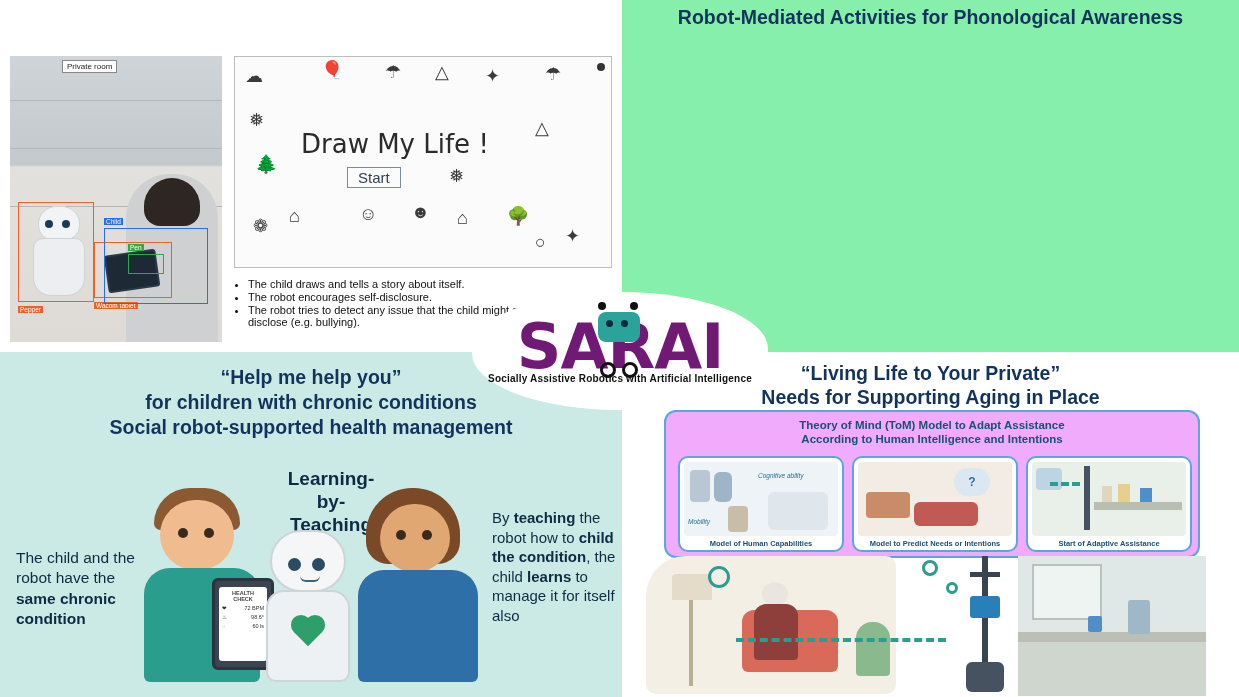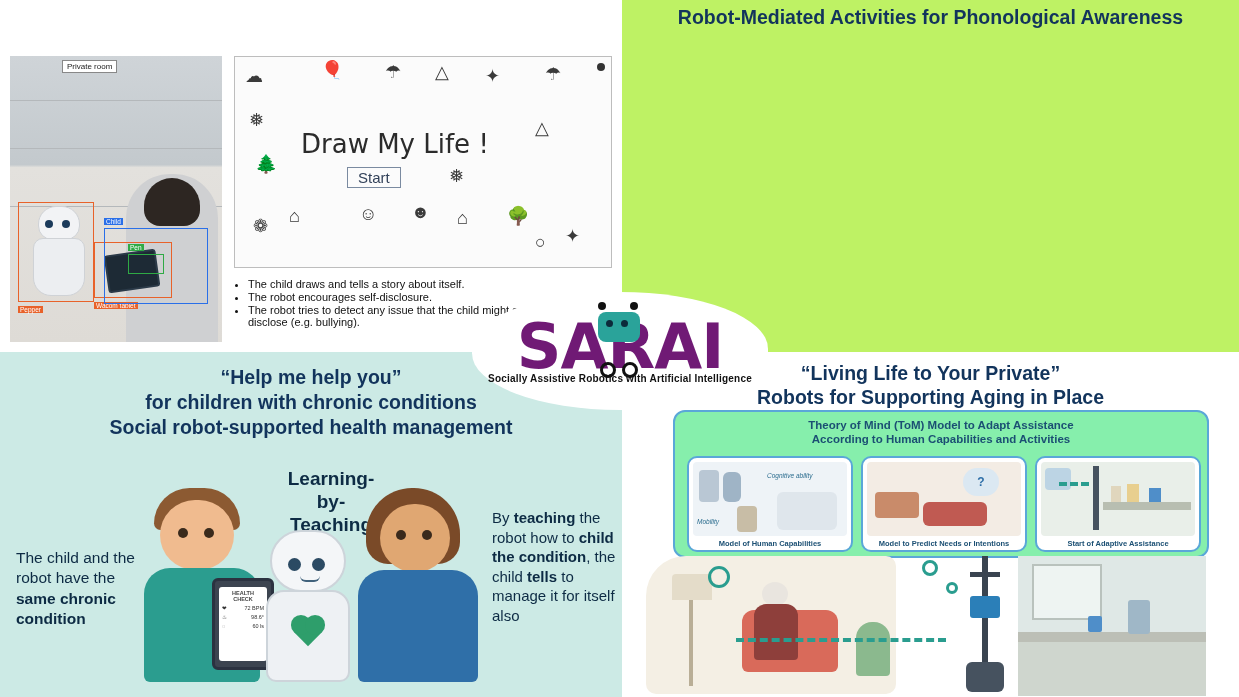--- a/index.html
+++ b/index.html
@@ -7,21 +7,21 @@
   body {
     width:1239px; height:697px;
     font-family:"Liberation Sans", sans-serif;
     background:#ffffff;
     overflow:hidden;
     position:relative;
   }
   
   .quad { position:absolute; }
   #q-tl { left:0; top:0; width:622px; height:352px; background:#ffffff; }
-  #q-tr { left:622px; top:0; width:617px; height:352px; background:#bef264; }
+  #q-tr { left:622px; top:0; width:617px; height:352px; background:#86efac; }
   #q-bl { left:0; top:352px; width:622px; height:345px; background:#cceae5; }
   #q-br { left:622px; top:352px; width:617px; height:345px; background:#ffffff; }
 
   .title {
     color:#12345c;
     font-weight:bold;
     text-align:center;
     line-height:1.18;
   }
   #q-tl .title { font-size:19.5px; padding:6px 14px 0; }
@@ -106,21 +106,21 @@
   #robot-mid .heart:before{left:-10px;top:0;} #robot-mid .heart:after{left:0;top:-10px;}
   #kid-right { left:222px; top:14px; width:132px; height:198px; }
   #kid-right .hair { position:absolute; left:14px; top:4px; width:94px; height:76px; background:#7a4a28; border-radius:46px 46px 22px 22px;}
   #kid-right .face { position:absolute; left:28px; top:20px; width:70px; height:68px; background:#e0a772; border-radius:34px;}
   #kid-right .eye { position:absolute; top:46px; width:10px; height:10px; background:#3a2a1c; border-radius:50%;}
   #kid-right .eye.l{left:44px;} #kid-right .eye.r{left:70px;}
   #kid-right .body { position:absolute; left:6px; top:86px; width:120px; height:112px; background:#2f6fa8; border-radius:26px 26px 6px 6px;}
 
   
   #br-tom { position:absolute; left:664px; top:410px; width:536px; height:148px;
-            background:#86efac; border:2px solid #5aa7d8; border-radius:12px;margin-left:9px; }
+            background:#f0abfc; border:2px solid #5aa7d8; border-radius:12px; }
   #br-tom .hdr { text-align:center; color:#1b4f73; font-weight:bold; font-size:11.5px; padding:6px 8px 4px; line-height:1.25;}
   .tomcard { position:absolute; top:44px; width:166px; height:96px; background:#ffffff; border:2px solid #5aa7d8; border-radius:10px; overflow:hidden;}
   #tomcard1 { left:12px; } #tomcard2 { left:186px; } #tomcard3 { left:360px; }
   .tomcard .cap { position:absolute; left:0; right:0; bottom:2px; text-align:center; font-size:7.5px; font-weight:bold; color:#1b4f73;}
   .tomcard .art { position:absolute; left:4px; right:4px; top:4px; bottom:14px; background:#f4f1e9; border-radius:4px; overflow:hidden;}
   .ca-lbl { position:absolute; font-size:6.5px; color:#2c6d8f; font-style:italic;}
 
   #br-scene { position:absolute; left:646px; top:556px; width:560px; height:140px; }
   #br-scene .room { position:absolute; left:0; top:0; width:250px; height:138px; background:#f4efe4; border-radius:40px 10px 10px 10px;}
   #br-scene .chair { position:absolute; left:96px; top:54px; width:96px; height:62px; background:#d96a5a; border-radius:12px 12px 6px 6px;}
@@ -223,21 +223,21 @@
   <div class="title" style="padding-top:2px">Social robot-supported health management</div>
 </div>
 
 <div id="lbt">Learning-by-Teaching</div>
 
 <div id="bl-left-text">
   <span>The child and the robot have the </span><b>same chronic condition</b>
 </div>
 
 <div id="bl-right-text">
-  <span>By </span><b>teaching</b><span> the robot how to </span><b>child the condition</b><span>, the child </span><b>tells</b><span> to manage it for itself also</span>
+  <span>By </span><b>teaching</b><span> the robot how to </span><b>child the condition</b><span>, the child </span><b>learns</b><span> to manage it for itself also</span>
 </div>
 
 <div id="bl-illus">
   <div class="kidfig" id="kid-left">
     <div class="hair"></div>
       <div class="face"></div>
       <div class="eye l"></div>
       <div class="eye r"></div>
       <div class="body"></div>
     <div class="tab">
@@ -270,27 +270,27 @@
     <div class="hair"></div>
       <div class="face"></div>
       <div class="eye l"></div>
       <div class="eye r"></div>
       <div class="body"></div>
   </div>
 </div>
 
 <div class="quad" id="q-br">
   <div class="title">“Living Life to Your Private”</div>
-  <div class="title" style="padding-top:1px">Robots for Supporting Aging in Place</div>
+  <div class="title" style="padding-top:1px">Needs for Supporting Aging in Place</div>
 </div>
 
 <div id="br-tom">
   <div class="hdr">
     <div>Theory of Mind (ToM) Model to Adapt Assistance</div>
-    <div>According to Human Capabilities and Activities</div>
+    <div>According to Human Intelligence and Intentions</div>
   </div>
 
   <div class="tomcard" id="tomcard1">
     <div class="art" style="background:#eef3f7;">
       <div style="position:absolute;left:6px;top:8px;width:20px;height:32px;background:#b9c7d4;border-radius:4px;"></div>
       <div style="position:absolute;left:30px;top:10px;width:18px;height:30px;background:#9fb4c6;border-radius:6px;"></div>
       <div style="position:absolute;left:44px;top:44px;width:20px;height:26px;background:#c8bda6;border-radius:4px;"></div>
       <div style="position:absolute;left:84px;top:30px;width:60px;height:38px;background:#dfe6ec;border-radius:6px;"></div>
       <div class="ca-lbl" style="left:74px;top:10px;">Cognitive ability</div>
       <div class="ca-lbl" style="left:4px;top:56px;">Mobility</div>

